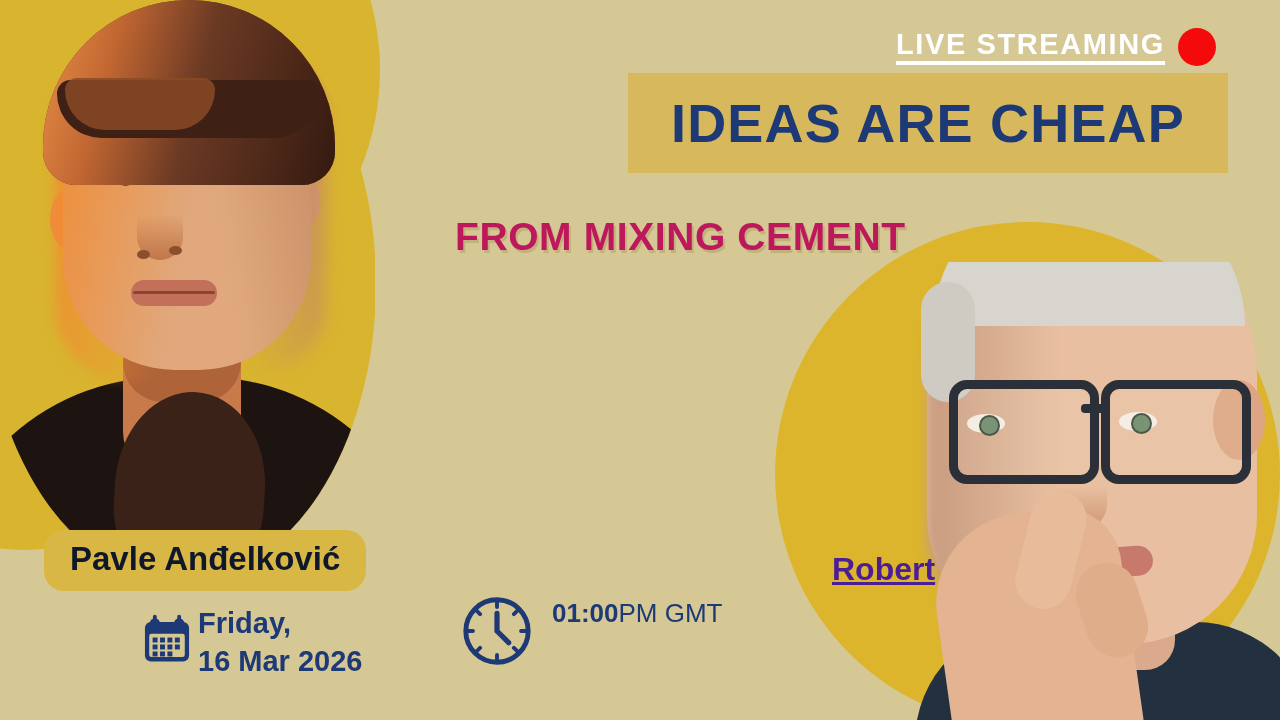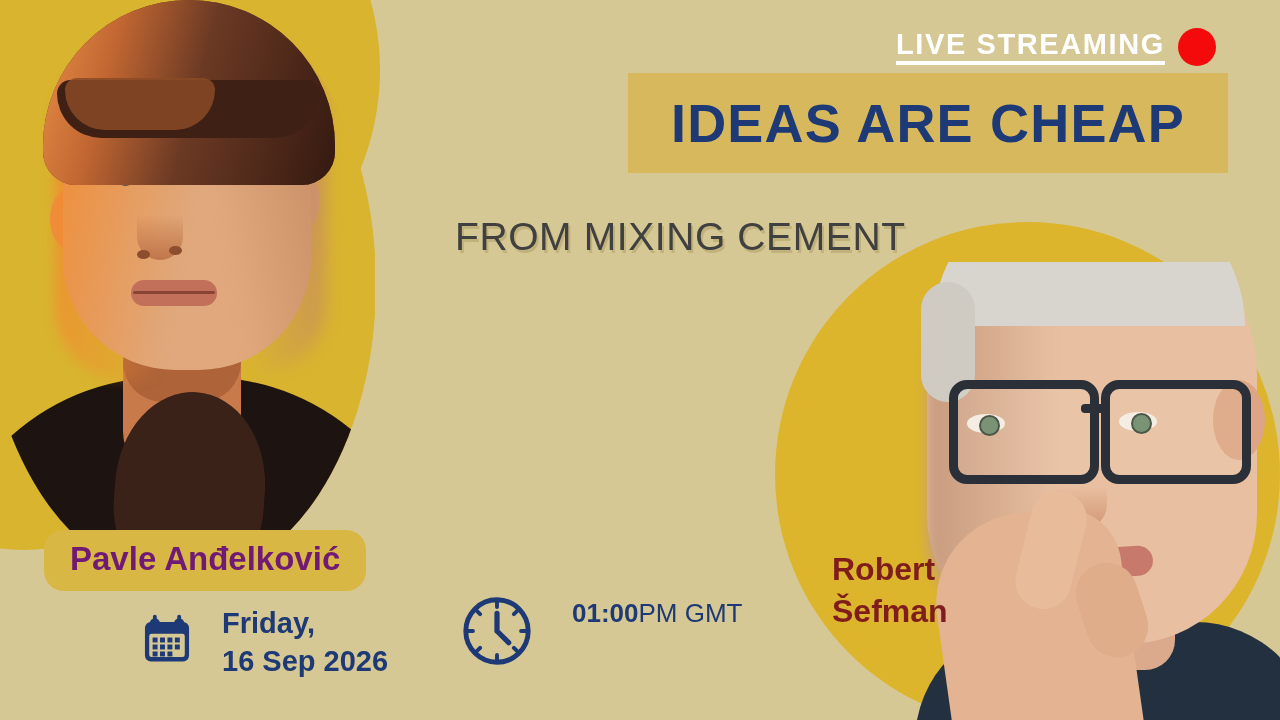--- a/index.html
+++ b/index.html
@@ -209,55 +209,55 @@
     display:flex;align-items:center;justify-content:center;margin-top:8px;
   }
   .title-text{
     font-size:54px;font-weight:bold;color:#1d3a76;letter-spacing:1.2px;
     white-space:nowrap;line-height:1;
   }
 
   
   .subtitle{
     position:absolute;left:455px;top:208px;width:660px;
-    font-size:39px;font-weight:normal;color:#404040;
+    font-size:39px;font-weight:bold;color:#be185d;
     line-height:57px;letter-spacing:0.6px;
     text-shadow:2px 3px 0 rgba(120,100,40,.22);
   }
   .subtitle div{white-space:nowrap;}
 
   
   .name-badge{
     position:absolute;left:44px;top:530px;
     background:#d9b744;border-radius:20px;
     padding:10px 26px 13px 26px;
-    color:#701a75;font-size:33px;font-weight:bold;white-space:nowrap;
+    color:#0f172a;font-size:33px;font-weight:bold;white-space:nowrap;
     line-height:1.15;
   }
 
   
   .date-block{
-    position:absolute;left:140px;top:604px;display:flex;align-items:center;gap:28px;
+    position:absolute;left:140px;top:604px;display:flex;align-items:center;gap:4px;
   }
   .date-text{
     color:#1d3a76;font-size:29px;font-weight:bold;line-height:38px;white-space:nowrap;
   }
 
   
   .time-block{
-    position:absolute;left:458px;top:592px;display:flex;align-items:center;gap:36px;
+    position:absolute;left:458px;top:592px;display:flex;align-items:center;gap:16px;
   }
   .time-list{color:#1d3a76;font-size:26px;line-height:40px;white-space:nowrap;}
   .time-list .t{font-weight:bold;}
   .time-list .z{font-weight:normal;}
 
   
   .name-right{
     position:absolute;left:832px;top:548px;
-    color:#7f1d1d;font-size:32px;font-weight:bold;line-height:42px;
+    color:#4c1d95;font-size:32px;font-weight:bold;line-height:42px;text-decoration:underline;
   }
   .name-right div{white-space:nowrap;}
 </style>
 </head>
 <body>
 
 <div id="stage">
 
   <div class="circle-left"></div>
   <div class="circle-left2"></div>
@@ -348,21 +348,21 @@
           <rect x="12.2" y="14" width="2.2" height="2.2"></rect>
             <rect x="15.5" y="14" width="2.2" height="2.2"></rect>
           <rect x="5.6" y="17.1" width="2.2" height="2.2"></rect>
             <rect x="8.9" y="17.1" width="2.2" height="2.2"></rect>
           <rect x="12.2" y="17.1" width="2.2" height="2.2"></rect>
         </g>
       </svg>
     </span>
     <span class="date-text">
       <span>Friday,</span><br>
-      <span>16 Sep 2026</span>
+      <span>16 Mar 2026</span>
     </span>
   </div>
 
   <div class="time-block">
     <span>
       <svg width="78" height="78" viewBox="0 0 24 24" fill="none">
         <circle cx="12" cy="12" r="9.6" stroke="#1d3a76" stroke-width="1.5"></circle>
         <path d="M12 12V6.6M12 12l3.6 3.6" stroke="#1d3a76" stroke-width="1.6" stroke-linecap="round"></path>
         <g stroke="#1d3a76" stroke-width="1.2" stroke-linecap="round">
           <path d="M12 3.1v1.5M12 19.4v1.5M3.1 12h1.5M19.4 12h1.5"></path>
@@ -371,16 +371,15 @@
       </svg>
     </span>
     <span class="time-list">
       <span><span class="t">01:00</span><span class="z">PM GMT</span></span><br>
       <br>
     </span>
   </div>
 
   <div class="name-right">
     <div>Robert</div>
-    <div>Šefman</div>
   </div>
 
 </div>
 
 </body></html>

